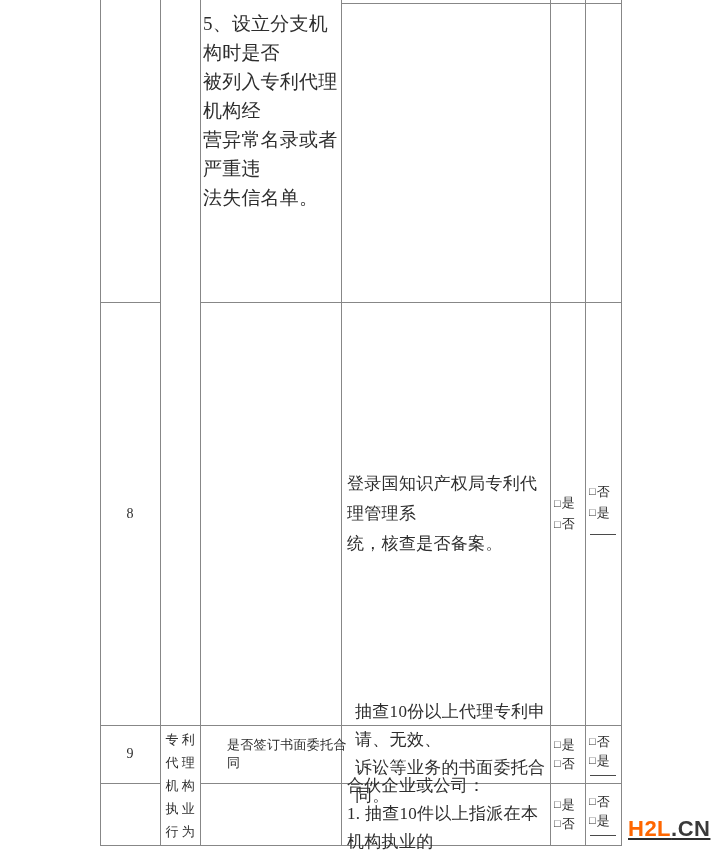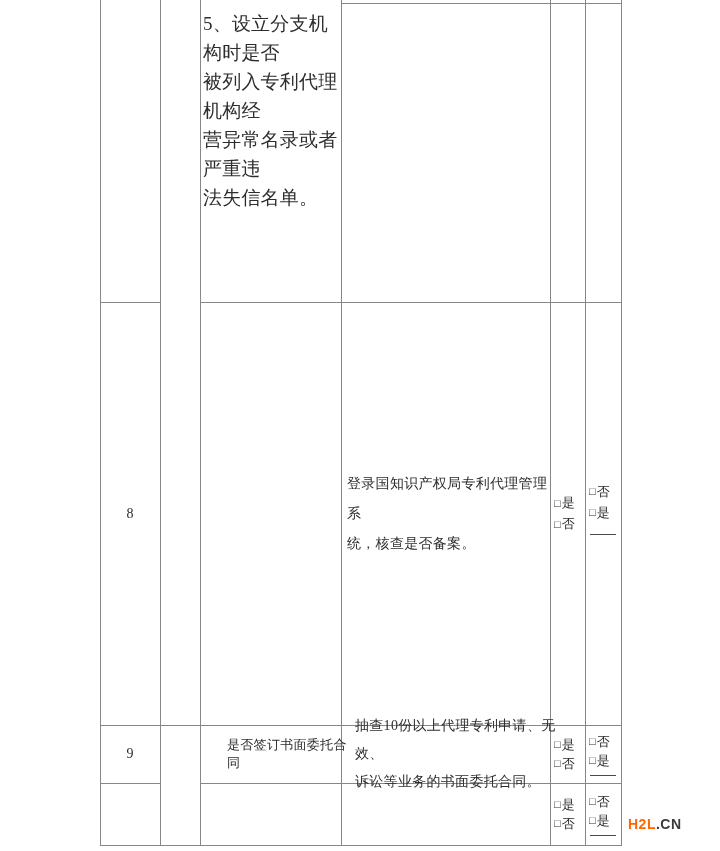--- a/index.html
+++ b/index.html
@@ -8,37 +8,37 @@
     font-family:"Liberation Serif","DejaVu Serif",serif;color:#2d2d2d;
   }
   .vl{position:absolute;width:1px;background:#878787;}
   .hl{position:absolute;height:1px;background:#878787;}
   .cell{position:absolute;box-sizing:border-box;}
   .pre{white-space:pre-line;}
   .num{display:flex;align-items:center;justify-content:center;font-size:14px;}
   .itemtop{font-size:19px;line-height:29px;letter-spacing:0.2px;}
   .item8{font-size:13px;line-height:22.3px;letter-spacing:0.2px;}
   .vcen{display:flex;flex-direction:column;justify-content:center;}
-  .method{font-size:14px;letter-spacing:0.3px;padding-left:5px;padding-right:0;}
+  .method{font-size:17px;letter-spacing:0.3px;padding-left:5px;padding-right:0;}
   .m30{line-height:30px;}
   .m28{line-height:28px;}
   .itemrow{display:flex;align-items:center;padding-left:15px;font-size:13px;letter-spacing:0.3px;margin-left:12px;}
   .cat{display:flex;flex-direction:column;justify-content:center;align-items:center;
        text-align:center;font-size:13px;line-height:23px;}
   .opts{display:flex;flex-direction:column;justify-content:center;align-items:flex-start;
         padding-left:4px;gap:3px;font-size:13px;}
   .opt{display:flex;align-items:center;line-height:18px;}
   .cb{font-size:11px;margin-right:1px;line-height:1;}
   .fill-line{width:26px;height:1px;background:#4a4a4a;margin-top:9px;margin-left:1px;}
   .shift{padding-bottom:10px;}
   .tight .opt{line-height:17px;}
   .tight{gap:2px;}
   .watermark{position:absolute;left:628px;top:816px;
     font-family:"Liberation Sans","DejaVu Sans",sans-serif;
-    font-weight:bold;font-size:14px;letter-spacing:0.5px;}
+    font-weight:bold;font-size:22px;letter-spacing:0.5px;text-decoration:underline;}
   .wm-brand{color:#ff6600;}
   .wm-suffix{color:#3a3a3a;}
 </style>
 </head>
 <body>
 
 <div class="page">
 
   <div class="vl" style="left:100px;top:0;height:845px;"></div>
   <div class="vl" style="left:160px;top:0;height:845px;"></div>
@@ -81,20 +81,25 @@
         <span>否</span>
     </div>
     <div class="opt">
       <span class="cb">□</span>
         <span>是</span>
     </div>
     <div class="fill-line"></div>
   </div>
 
   <div class="cell num" style="left:100px;top:725px;width:60px;height:58px;">9</div>
+  <div class="cell cat pre" style="left:160px;top:725px;width:40px;height:120px;">专 利
+代 理
+机 构
+执 业
+行 为</div>
   <div class="cell itemrow" style="left:200px;top:725px;width:141px;height:58px;">是否签订书面委托合同</div>
   <div class="cell vcen method m28 pre" style="left:350px;top:725px;width:207px;height:58px;">抽查10份以上代理专利申请、无效、
 诉讼等业务的书面委托合同。</div>
 
   <div class="cell opts tight" style="left:550px;top:725px;width:35px;height:58px;">
     <div class="opt">
       <span class="cb">□</span>
         <span>是</span>
     </div>
     <div class="opt">
@@ -107,20 +112,22 @@
       <span class="cb">□</span>
         <span>否</span>
     </div>
     <div class="opt">
       <span class="cb">□</span>
         <span>是</span>
     </div>
     <div class="fill-line" style="margin-top:4px;"></div>
   </div>
 
+  <div class="cell vcen method m28 pre" style="left:342px;top:783px;width:207px;height:62px;">合伙企业或公司：
+1. 抽查10件以上指派在本机构执业的</div>
 
   <div class="cell opts tight" style="left:550px;top:783px;width:35px;height:62px;">
     <div class="opt">
       <span class="cb">□</span>
         <span>是</span>
     </div>
     <div class="opt">
       <span class="cb">□</span>
         <span>否</span>
     </div>

